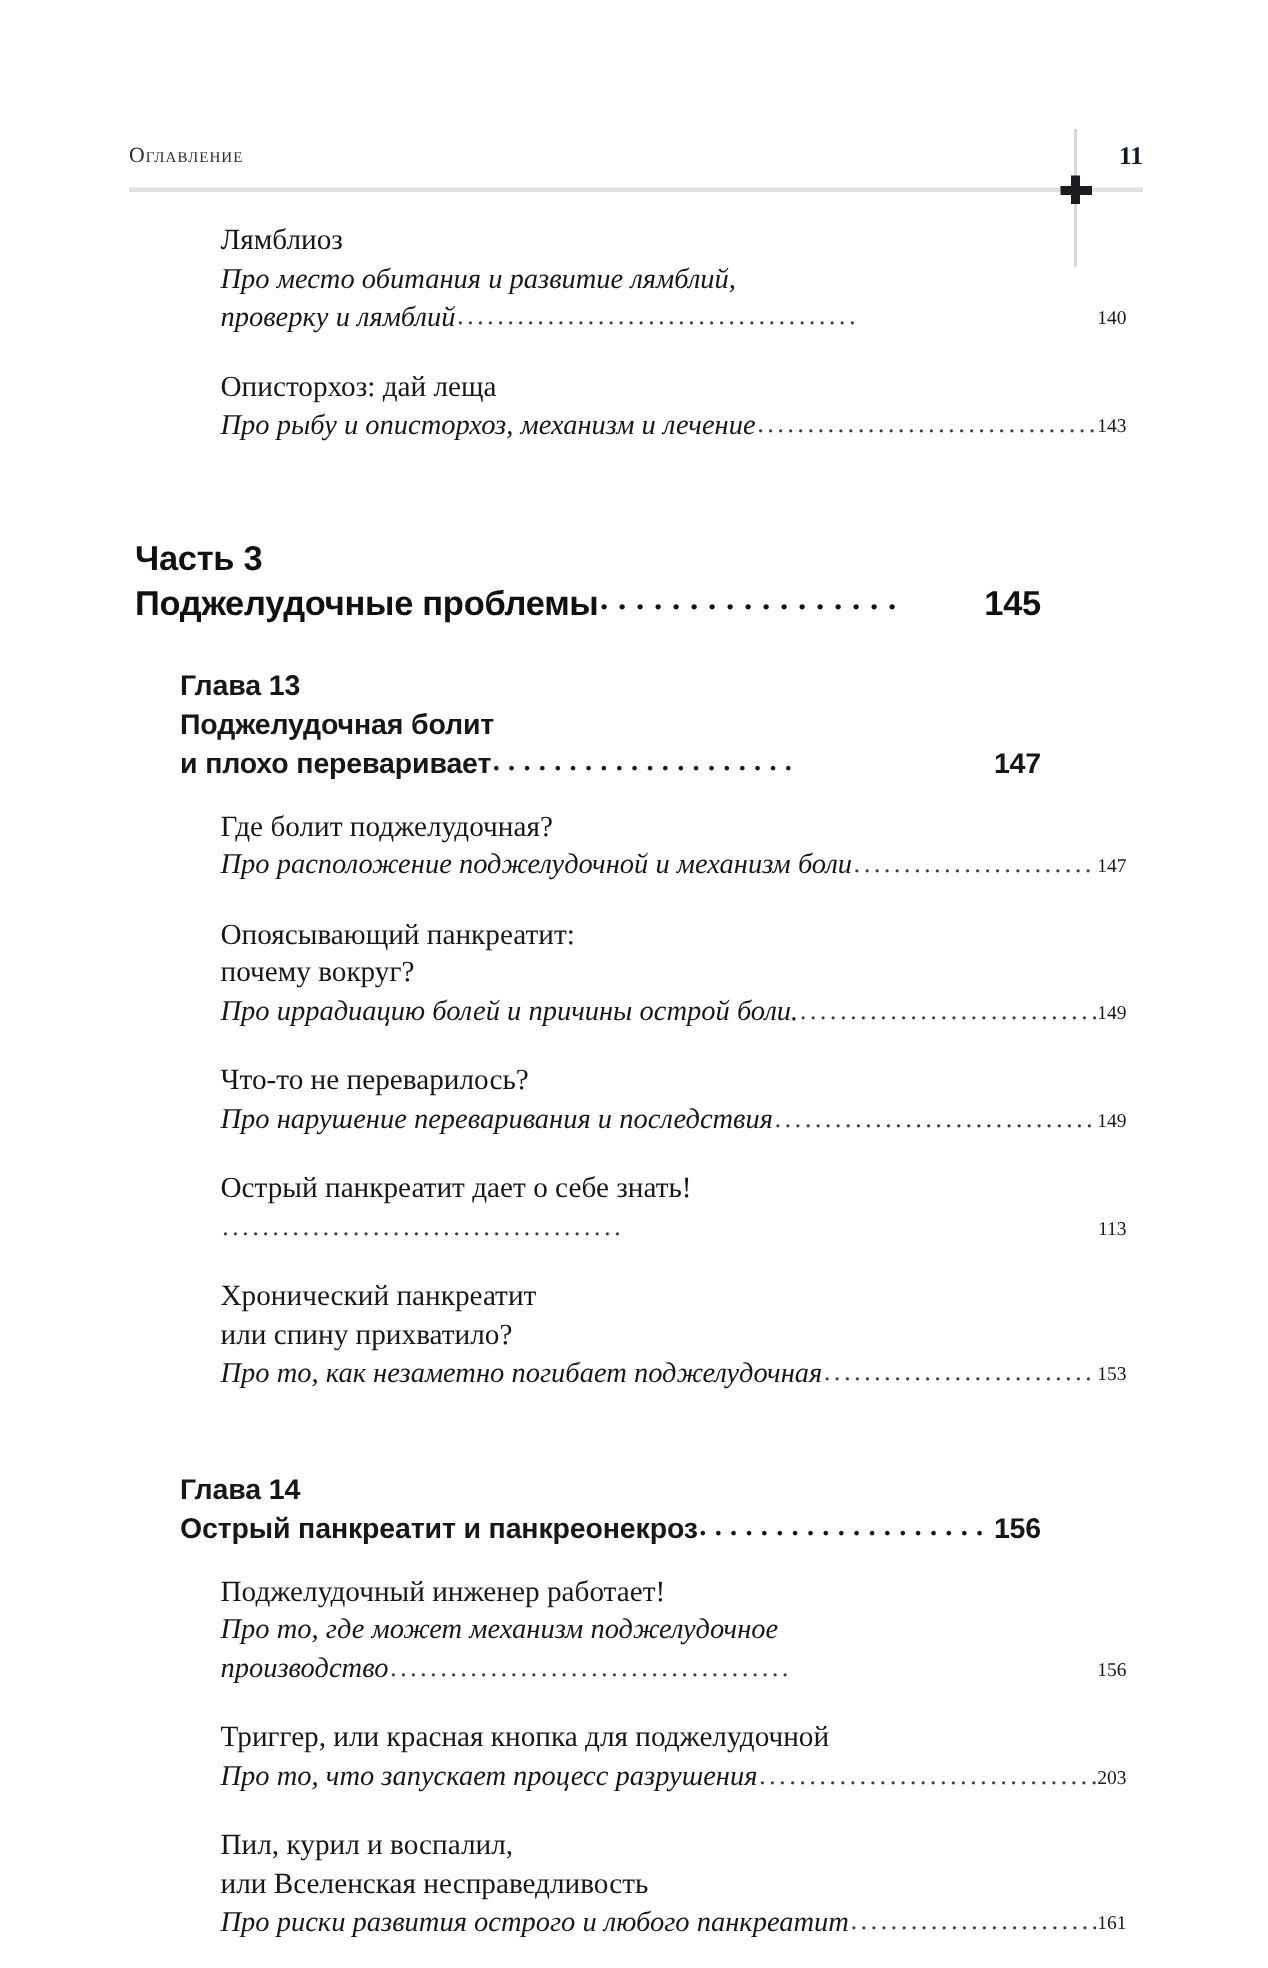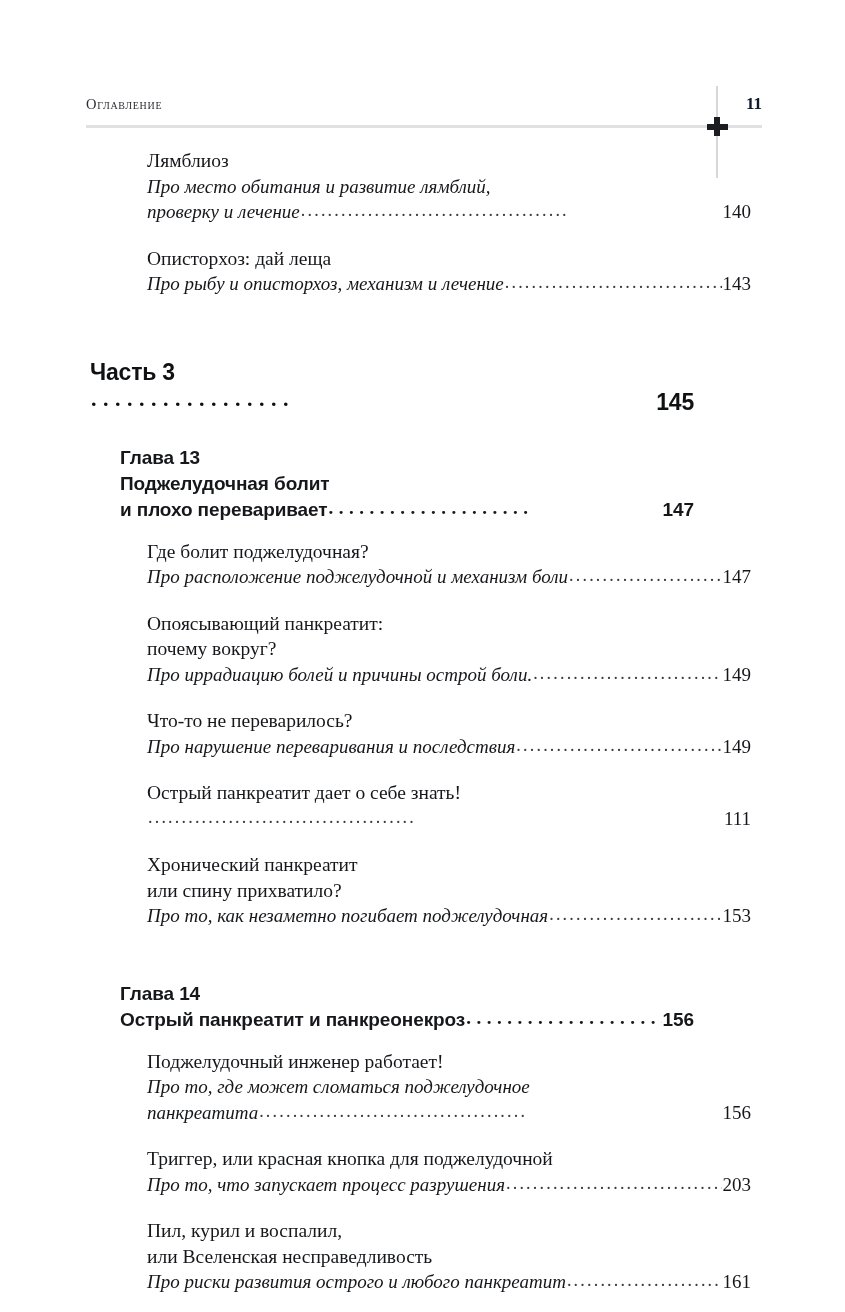--- a/index.html
+++ b/index.html
@@ -139,21 +139,21 @@
   .entry .sub-line .leader {
     font-style: normal;
     letter-spacing: 2.2px;
     color: #3a3d41;
     font-size: 18px;
     position: relative;
     top: -1px;
   }
   .entry .sub-line .pg {
     font-style: normal;
-    font-size: 19px;
+    font-size: 13px;
   }
   .entry .row { width: 604px; }
 
   
   .chapter { margin-left: 120px; }
   .chapter .ch-line {
     font-family: "Liberation Sans", "DejaVu Sans", sans-serif;
     font-weight: bold;
     font-size: 19px;
     line-height: 26px;
@@ -220,41 +220,41 @@
   <div class="toc" id="toc-root">
       <div class="block entry">
         <div class="title-line">Лямблиоз</div>
         <div class="sub-line">
           <div class="row">
             <span class="txt">Про место обитания и развитие лямблий,</span>
           </div>
         </div>
         <div class="sub-line">
           <div class="row">
-            <span class="txt">проверку и лечение</span>
+            <span class="txt">проверку и лямблий</span>
             <span class="leader">........................................</span>
             <span class="pg">140</span>
           </div>
         </div>
       </div>
       <div style="height: 21px;"></div>
       <div class="block entry">
         <div class="title-line">Описторхоз: дай леща</div>
         <div class="sub-line">
           <div class="row">
             <span class="txt">Про рыбу и описторхоз, механизм и лечение</span>
             <span class="leader">........................................</span>
             <span class="pg">143</span>
           </div>
         </div>
       </div>
       <div style="height: 60px;"></div>
       <div class="block part">
         <div class="part-line">Часть 3</div>
-        <div class="part-line"><div class="row"><span class="leader">.................</span><span class="pg">145</span></div></div>
+        <div class="part-line"><div class="row"><span class="txt">Поджелудочные проблемы</span><span class="leader">.................</span><span class="pg">145</span></div></div>
       </div>
       <div style="height: 28px;"></div>
       <div class="block chapter">
         <div class="ch-line">Глава 13</div>
         <div class="ch-line">Поджелудочная болит</div>
         <div class="ch-line"><div class="row"><span class="txt">и плохо переваривает</span><span class="leader">....................</span><span class="pg">147</span></div></div>
       </div>
       <div style="height: 16px;"></div>
       <div class="block entry">
         <div class="title-line">Где болит поджелудочная?</div>
@@ -288,21 +288,21 @@
             <span class="pg">149</span>
           </div>
         </div>
       </div>
       <div style="height: 21px;"></div>
       <div class="block entry">
         <div class="title-line">Острый панкреатит дает о себе знать!</div>
         <div class="sub-line">
           <div class="row">
             <span class="leader">........................................</span>
-            <span class="pg">111</span>
+            <span class="pg">113</span>
           </div>
         </div>
       </div>
       <div style="height: 21px;"></div>
       <div class="block entry">
         <div class="title-line">Хронический панкреатит</div>
         <div class="title-line">или спину прихватило?</div>
         <div class="sub-line">
           <div class="row">
             <span class="txt">Про то, как незаметно погибает поджелудочная</span>
@@ -314,26 +314,26 @@
       <div style="height: 52px;"></div>
       <div class="block chapter">
         <div class="ch-line">Глава 14</div>
         <div class="ch-line"><div class="row"><span class="txt">Острый панкреатит и панкреонекроз</span><span class="leader">....................</span><span class="pg">156</span></div></div>
       </div>
       <div style="height: 16px;"></div>
       <div class="block entry">
         <div class="title-line">Поджелудочный инженер работает!</div>
         <div class="sub-line">
           <div class="row">
-            <span class="txt">Про то, где может сломаться поджелудочное</span>
-          </div>
-        </div>
-        <div class="sub-line">
-          <div class="row">
-            <span class="txt">панкреатита</span>
+            <span class="txt">Про то, где может механизм поджелудочное</span>
+          </div>
+        </div>
+        <div class="sub-line">
+          <div class="row">
+            <span class="txt">производство</span>
             <span class="leader">........................................</span>
             <span class="pg">156</span>
           </div>
         </div>
       </div>
       <div style="height: 21px;"></div>
       <div class="block entry">
         <div class="title-line">Триггер, или красная кнопка для поджелудочной</div>
         <div class="sub-line">
           <div class="row">

